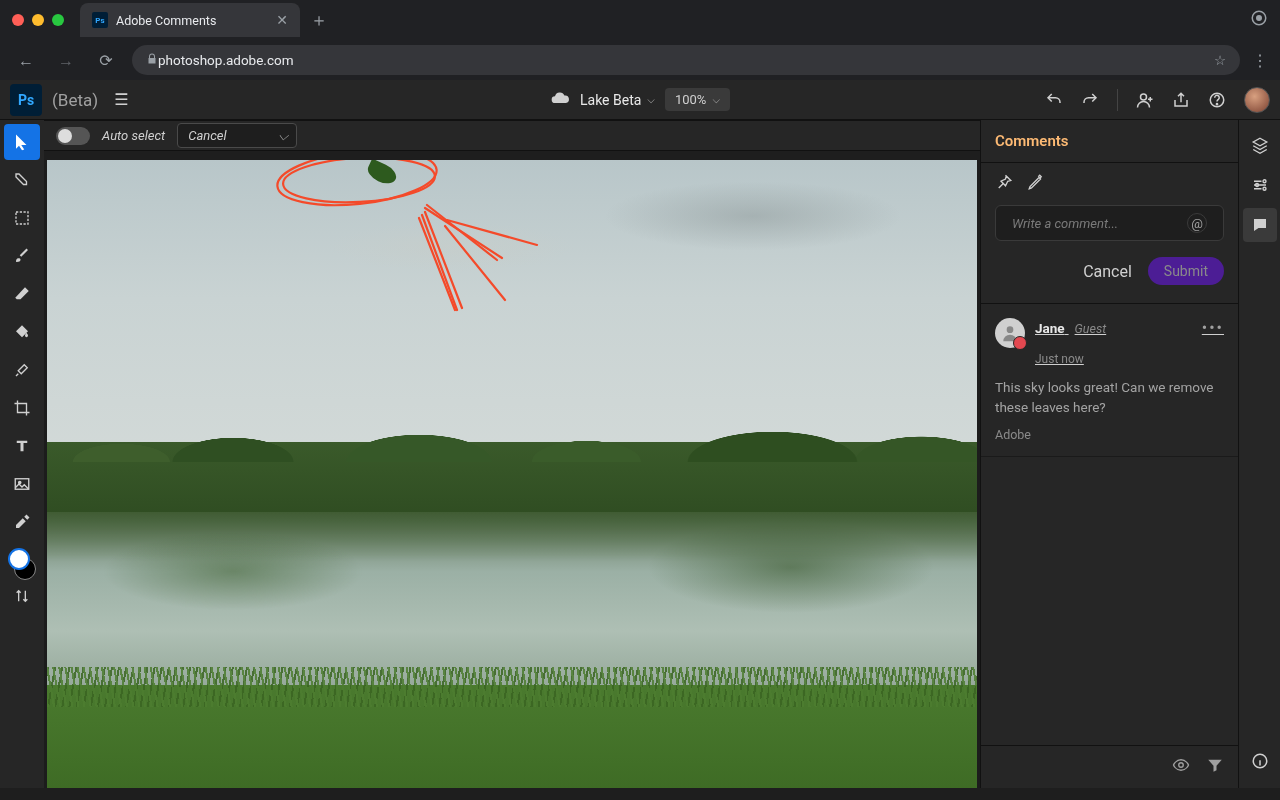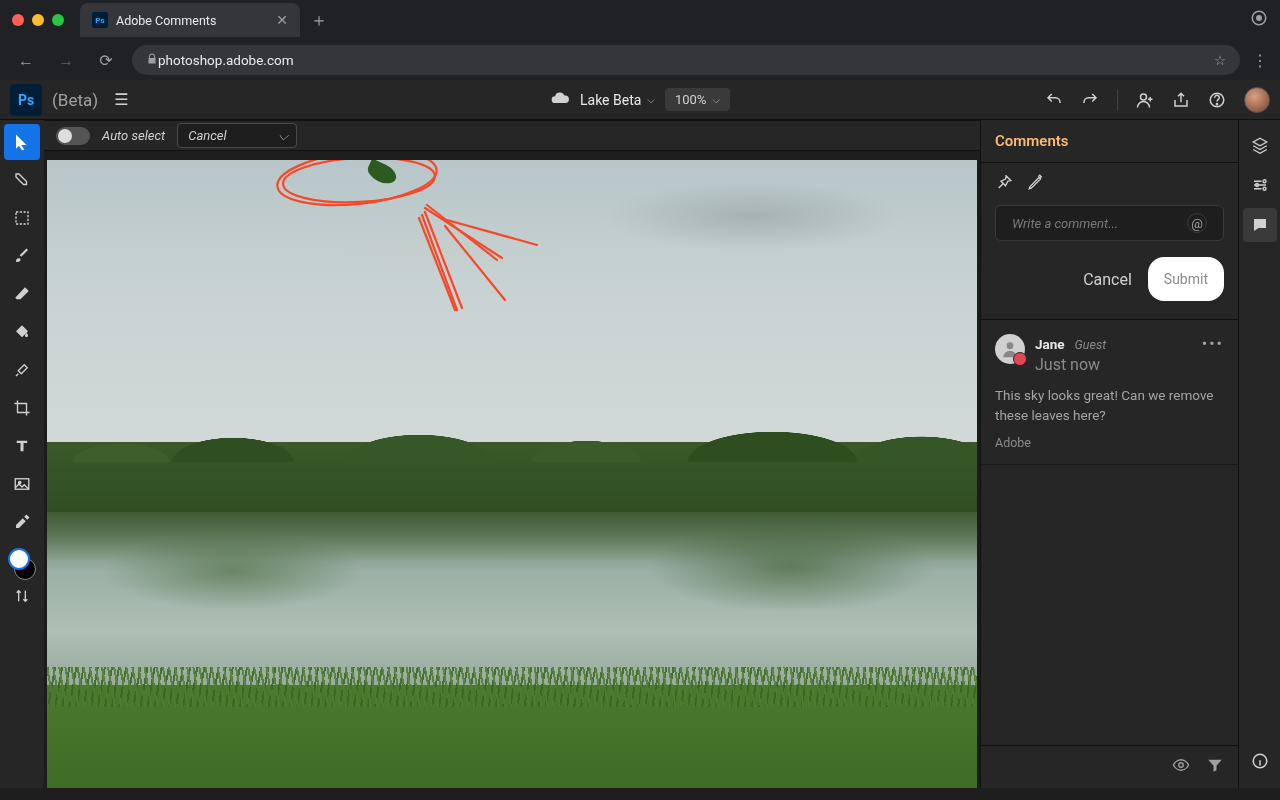--- a/index.html
+++ b/index.html
@@ -85,29 +85,29 @@
 .comments-panel { position: absolute; right: 42px; top: 120px; bottom: 12px; width: 258px; background: #262626; border-left: 1px solid #111; display: flex; flex-direction: column; }
 .comments-header { padding: 12px 14px; font-size: 15px; font-weight: 600; color: #fdba74; border-bottom: 1px solid #111; }
 .comments-tools { display: flex; gap: 14px; padding: 10px 14px; }
 .ctool { color: #d0d0d0; cursor: pointer; }
 .comment-input-wrap { padding: 0 14px; }
 .comment-input { background: #1e1e1e; border: 1px solid #3a3a3a; border-radius: 6px; height: 36px; display: flex; align-items: center; padding: 0 16px; justify-content: space-between; }
 .comment-input span.placeholder { color: #7a7a7a; font-style: italic; font-size: 13px; }
 .mention { color: #a0a0a0; font-size: 13px; border: 1px solid #3a3a3a; border-radius: 50%; width: 20px; height: 20px; display: flex; align-items: center; justify-content: center; }
 .comment-actions { display: flex; justify-content: flex-end; gap: 16px; padding: 16px 14px 18px; align-items: center; border-bottom: 1px solid #111; }
 .btn-cancel { color: #d0d0d0; font-size: 16px; cursor: pointer; }
-.btn-submit { background: #ffffff; color: #8a8a8a; padding: 14px 16px; border-radius: 16px; font-size: 14px; cursor: pointer; }
+.btn-submit { background: #4c1d95; color: #8a8a8a; padding: 6px 16px; border-radius: 16px; font-size: 14px; cursor: pointer; }
 .comment-item { padding: 14px; border-bottom: 1px solid #1a1a1a; }
-.comment-head { display: flex; gap: 10px; align-items: flex-start; }
+.comment-head { display: flex; gap: 10px; align-items: flex-start; text-decoration: underline; }
 .comment-avatar { width: 30px; height: 30px; border-radius: 50%; background: #d0d0d0; display: flex; align-items: center; justify-content: center; position: relative; }
 .comment-avatar svg { width: 20px; height: 20px; fill: #888; }
 .comment-avatar::after { content: ""; position: absolute; bottom: -2px; right: -2px; width: 12px; height: 12px; border-radius: 50%; background: #e34850; border: 1px solid #262626; }
 .comment-user { font-weight: 700; font-size: 13.5px; color: #e8e8e8; }
 .comment-role { color: #8a8a8a; font-style: italic; font-size: 12.5px; margin-left: 6px; font-weight: 400; }
-.comment-time { color: #8a8a8a; font-size: 16px; margin-top: 2px; }
+.comment-time { color: #8a8a8a; font-size: 12px; margin-top: 15px; }
 .comment-menu { margin-left: auto; color: #a0a0a0; cursor: pointer; font-size: 16px; letter-spacing: 2px; }
 .comment-body { font-size: 13.5px; color: #a3a3a3; margin-top: 12px; line-height: 1.45; }
 .comment-reply { color: #8a8a8a; font-size: 12.5px; margin-top: 10px; cursor: pointer; }
 .panel-footer { margin-top: auto; display: flex; justify-content: flex-end; gap: 16px; padding: 10px 14px; border-top: 1px solid #111; }
 .panel-footer .ficon { color: #a0a0a0; cursor: pointer; }
 </style>
 </head>
 <body>
 
 <div class="browser-chrome">

